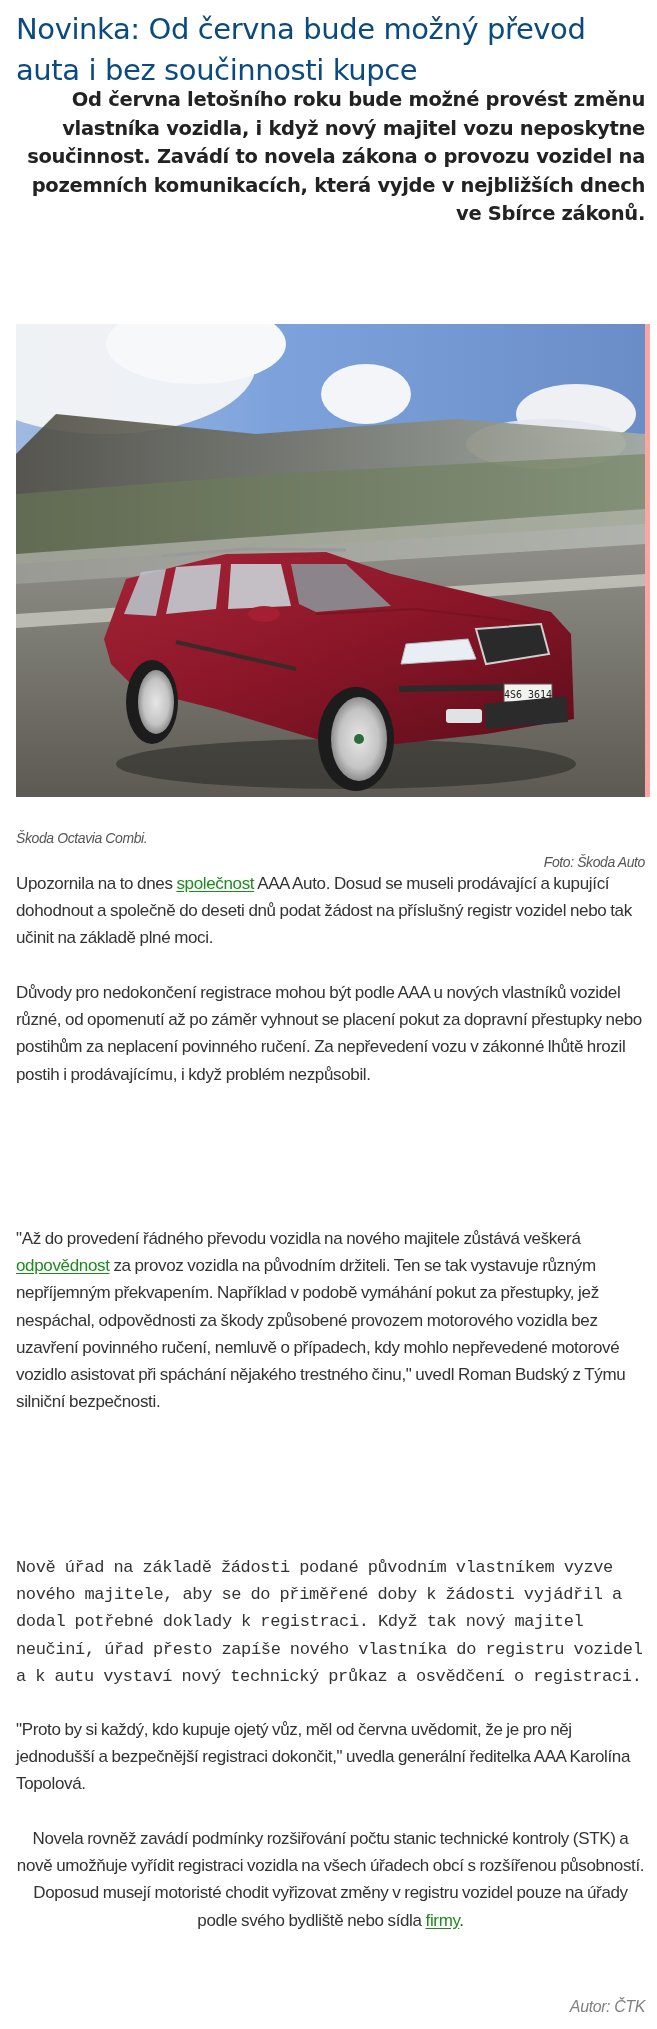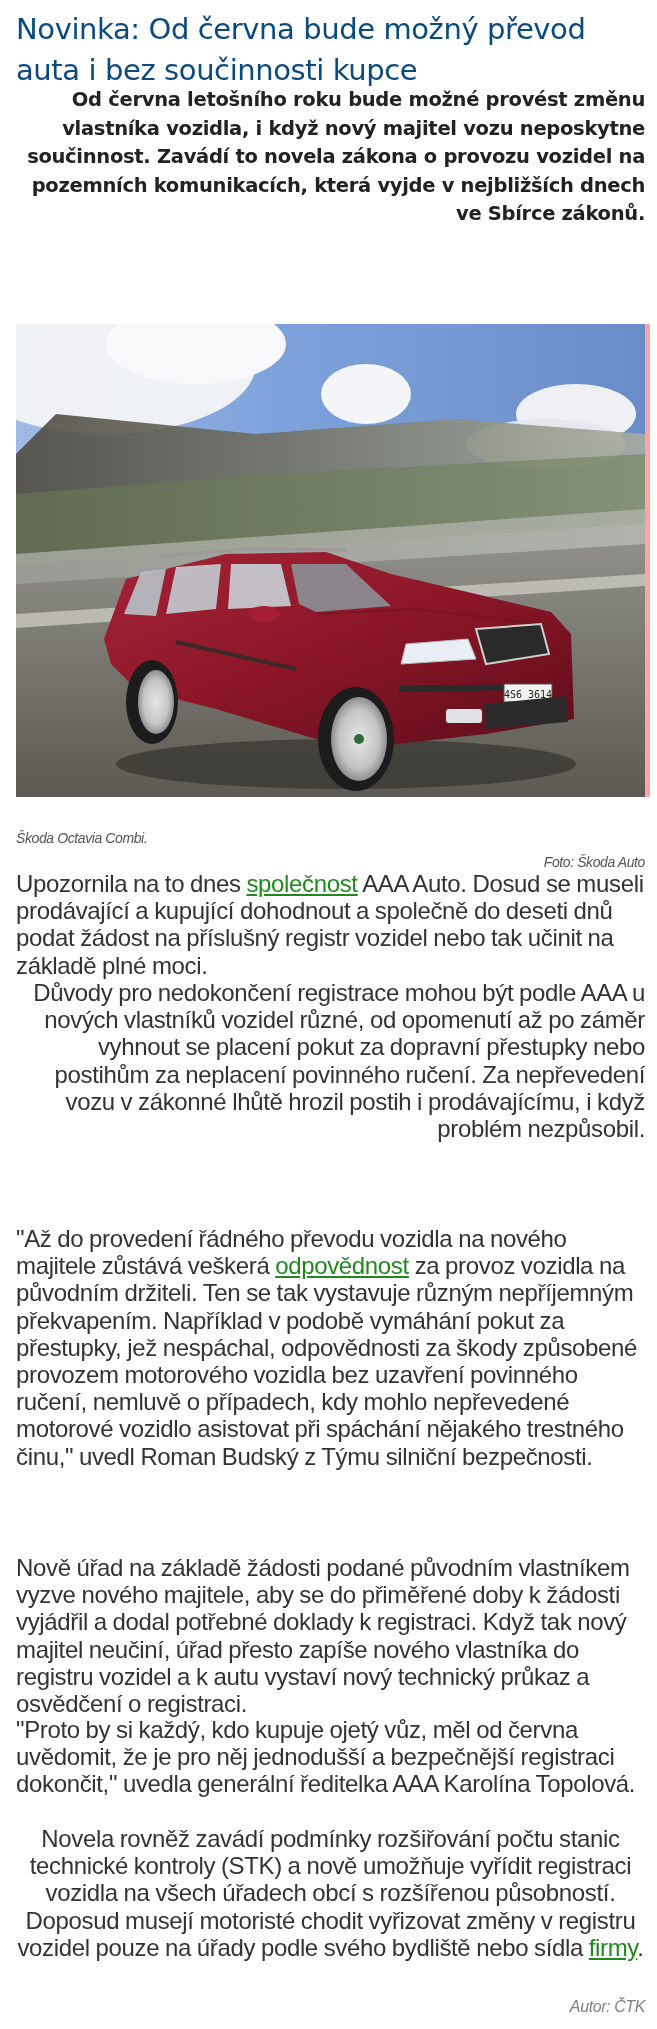--- a/index.html
+++ b/index.html
@@ -73,35 +73,35 @@
     letter-spacing: -0.4px;
   }
   .caption-row .cap-left { position: absolute; left: 0; top: 0; }
   .caption-row .cap-right { position: absolute; right: 0; top: 8px; margin-top: 16px; }
   .para {
     position: absolute;
     left: 0;
     width: 629px;
     margin: 0;
     font-family: "Liberation Sans", sans-serif;
-    font-size: 24px;
+    font-size: 17px;
     line-height: 27.2px;
     color: #333333;
     letter-spacing: -0.35px;
     word-spacing: -0.5px;
   }
   .para a {
     color: #1e8a1e;
     text-decoration: underline;
     text-underline-offset: 2px;
   }
   .p1 { top: 870px; }
-  .p2 { top: 979px; text-align: right; }
+  .p2 { top: 979px; }
   .p3 { top: 1225px; }
-  .p4 { top: 1554px; }
+  .p4 { top: 1554px; font-family: Liberation Mono, monospace; }
   .p5 { top: 1716px; }
   .p6 { top: 1825px; text-align: center; }
   .author {
     position: absolute;
     top: 1995px;
     right: 0;
     font-family: "Liberation Sans", sans-serif;
     font-style: italic;
     font-size: 16px;
     line-height: 24px;

